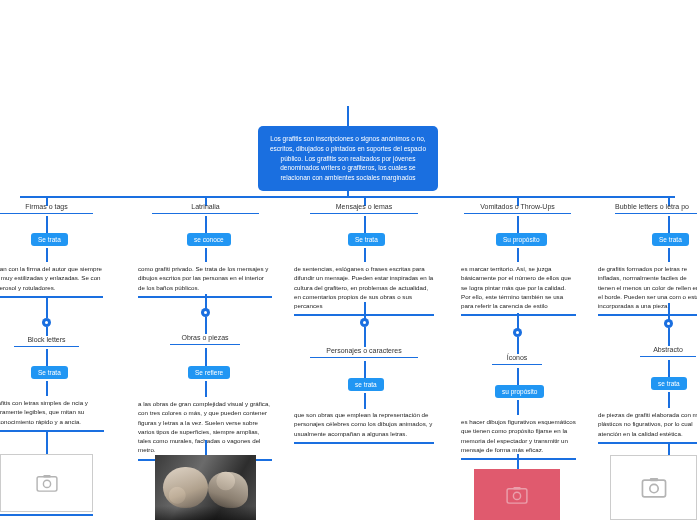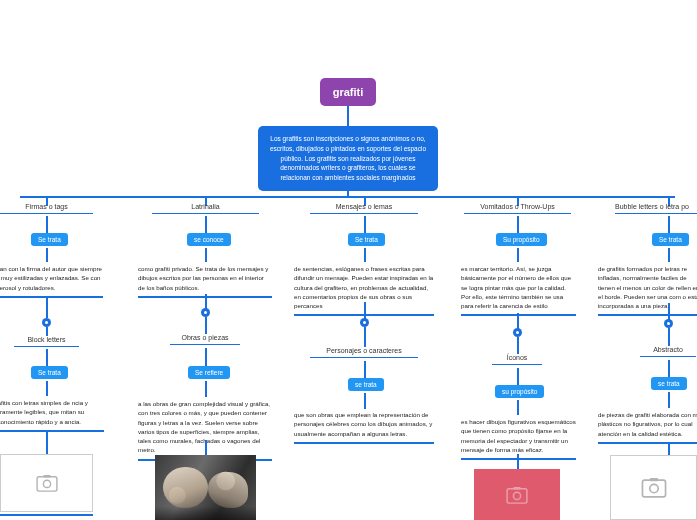--- a/index.html
+++ b/index.html
@@ -142,23 +142,20 @@
     background:linear-gradient(200deg,#e8dccb,#9b8d7c 65%,#4a423a);
     opacity:.85;}
   .photo .g4{position:absolute;left:0;bottom:0;width:100%;height:22%;
     background:linear-gradient(0deg,rgba(0,0,0,.55),rgba(0,0,0,0));}
 </style>
 </head>
 <body>
 
 <div class="canvas">
 
-  <div class="node root">
-    <div class="body">grafiti</div>
-  </div>
 
   <div class="ln vline" style="left:347px;top:106px;height:20px;"></div>
 
   <div class="node desc">
     <div class="body">Los grafitis son inscripciones o signos anónimos o no, escritos, dibujados o pintados en soportes del espacio público. Los grafitis son realizados por jóvenes denominados writers o grafiteros, los cuales se relacionan con ambientes sociales marginados</div>
   </div>
 
   <div class="ln vline" style="left:347px;top:184px;height:12px;"></div>
   <div class="ln hline" style="left:20px;top:196px;width:655px;"></div>
 

